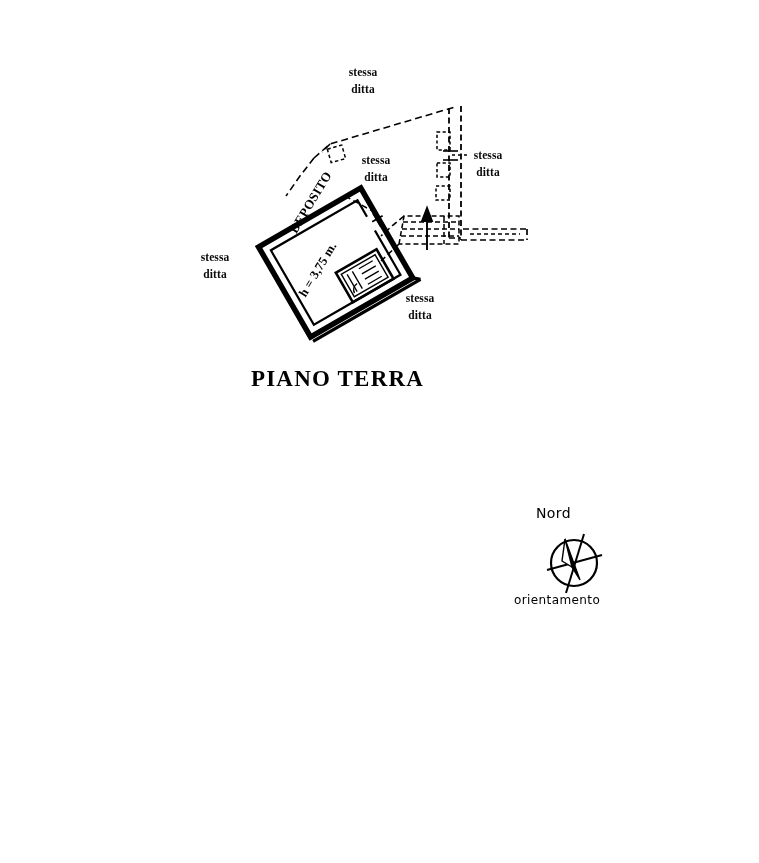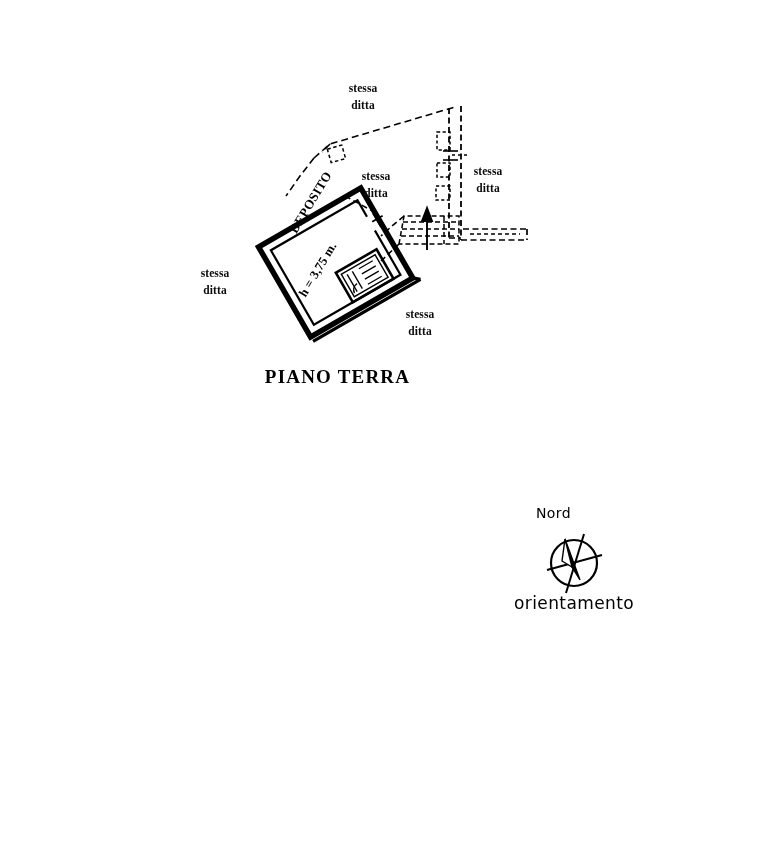--- a/index.html
+++ b/index.html
@@ -27,33 +27,32 @@
   .map-label {
     position: absolute;
     font-family: "Liberation Serif", serif;
     font-size: 11.5px;
     font-weight: bold;
     line-height: 1.45;
     text-align: center;
     color: #0b0b0b;
     letter-spacing: 0.1px;
     white-space: nowrap;
-    margin-top: 16px;
   }
   .map-label .l1 { display: block; }
   .map-label .l2 { display: block; }
 
   #plan-title {
     position: absolute;
     left: 0;
     top: 366px;
     width: 675px;
     text-align: center;
     font-family: "Liberation Serif", serif;
-    font-size: 19px;
+    font-size: 23px;
     font-weight: bold;
     letter-spacing: 1.2px;
     color: #000000;
   }
 
   #deposito-label {
     position: absolute;
     left: 286px;
     top: 228px;
     width: 120px;
@@ -95,21 +94,21 @@
     font-family: "DejaVu Sans", sans-serif;
     font-size: 14px;
     color: #000000;
     letter-spacing: 0.4px;
   }
   #compass-orient {
     position: absolute;
     left: 14px;
     top: 88px;
     font-family: "DejaVu Sans", sans-serif;
-    font-size: 17px;
+    font-size: 12px;
     color: #000000;
     letter-spacing: 0.4px;
   }
   #compass-rose {
     position: absolute;
     left: 38px;
     top: 26px;
     width: 76px;
     height: 66px;
   }

